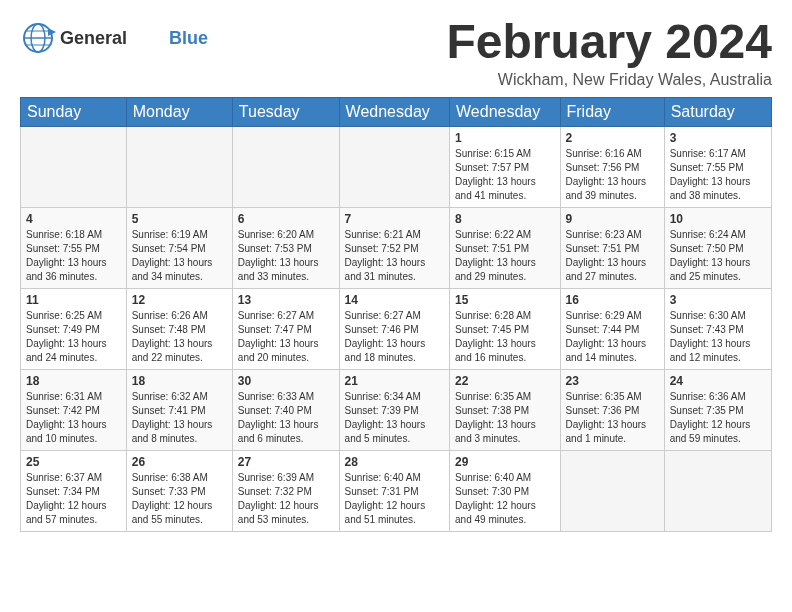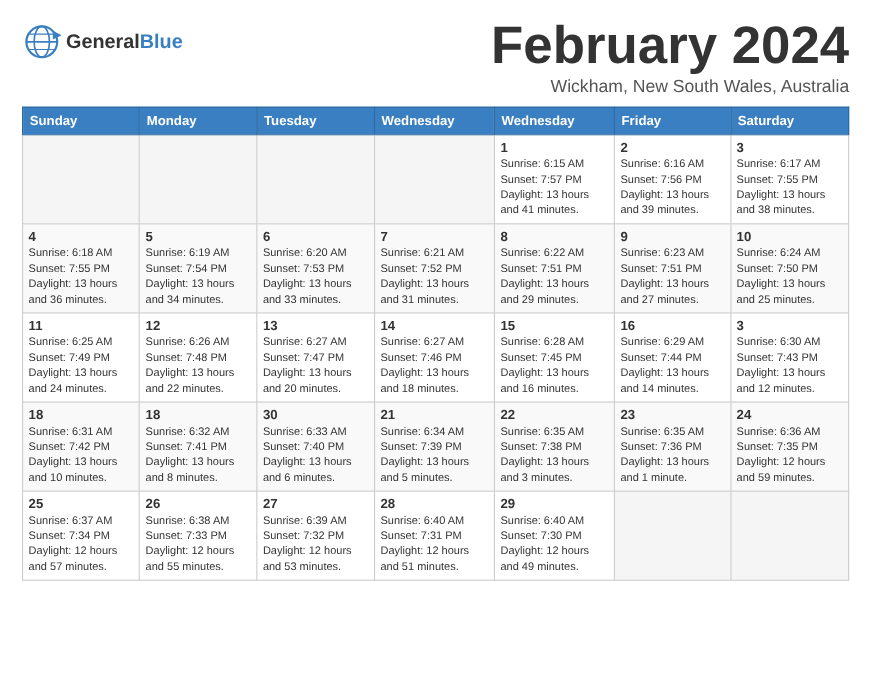--- a/index.html
+++ b/index.html
@@ -45,22 +45,22 @@
     .calendar-table {
       width: 100%;
       border-collapse: collapse;
       font-size: 11px;
     }
     .calendar-table th {
       background-color: #3a7fc1;
       color: #fff;
       text-align: left;
       padding: 5px 6px;
-      font-size: 12px;
-      font-weight: bold;
+      font-size: 16px;
+      font-weight: normal;
       border: 1px solid #2d6aa0;
     }
     .calendar-table td {
       border: 1px solid #ccc;
       vertical-align: top;
       padding: 4px 5px;
       width: 113px;
       min-height: 70px;
       height: 80px;
       color: #333;
@@ -97,28 +97,28 @@
         <ellipse cx="18" cy="18" rx="7" ry="14" fill="none" stroke="#3a7fc1" stroke-width="1.5"></ellipse>
         <line x1="4" y1="18" x2="32" y2="18" stroke="#3a7fc1" stroke-width="1.5"></line>
         <line x1="6" y1="11" x2="30" y2="11" stroke="#3a7fc1" stroke-width="1"></line>
         <line x1="6" y1="25" x2="30" y2="25" stroke="#3a7fc1" stroke-width="1"></line>
 
         <polygon points="28,8 36,12 28,16" fill="#3a7fc1"></polygon>
       </svg>
       <div>
         <div style="display:flex; align-items:baseline;">
           <span style="font-size:18px; font-weight:bold; color:#333;">General</span>
-          <span style="font-size:18px; font-weight:bold; color:#3a7fc1;">Blue</span>
+          <span style="font-size:18px; font-weight:bold; color:#3a7fc1;margin-left:42px;">Blue</span>
         </div>
       </div>
     </div>
   </div>
   <div class="title-area">
     <div class="month-title">February 2024</div>
-    <div class="location-title">Wickham, New South Wales, Australia</div>
+    <div class="location-title">Wickham, New Friday Wales, Australia</div>
   </div>
 </div>
 
 <table class="calendar-table">
   <thead>
     <tr>
       <th>Sunday</th>
       <th>Monday</th>
       <th>Tuesday</th>
       <th>Wednesday</th>

